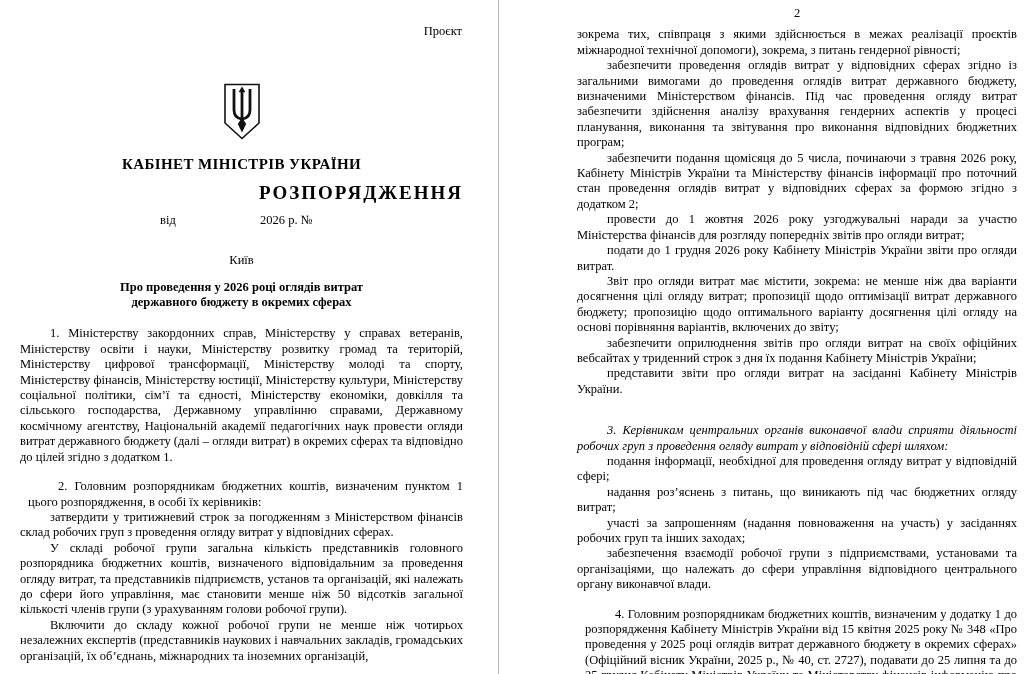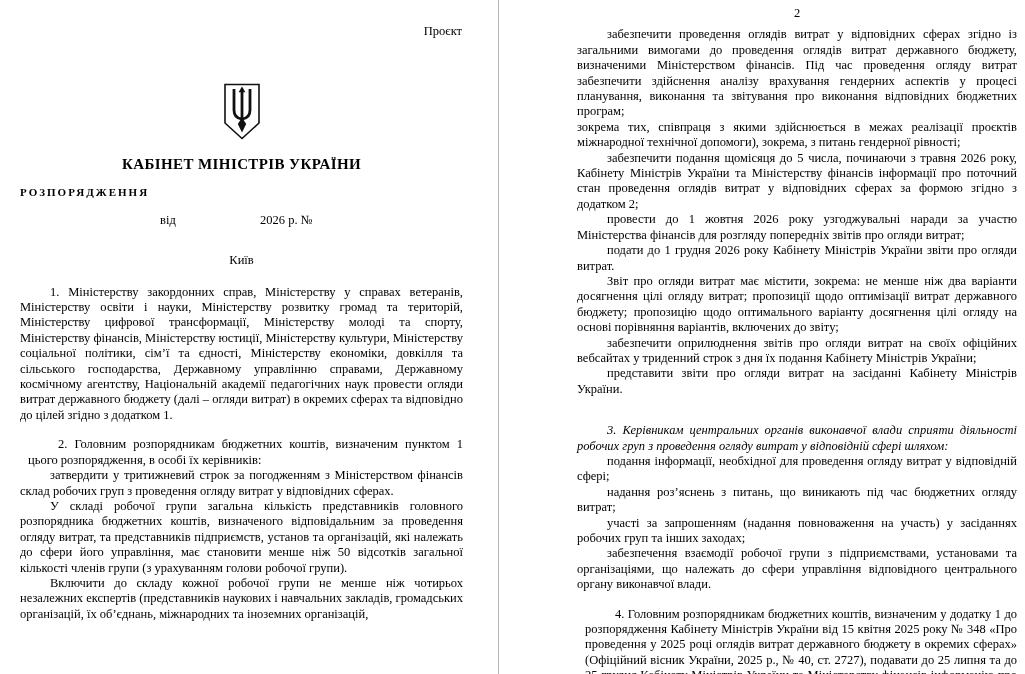--- a/index.html
+++ b/index.html
@@ -31,22 +31,22 @@
   .draft-label { margin: 24px 1px 0 0; text-align: right; }
 
   .emblem-wrap { margin-top: 44px; text-align: center; height: 57px; }
 
   .org-name {
     margin-top: 17px; text-align: center;
     font-weight: bold; font-size: 15px; letter-spacing: 0.4px;
     white-space: nowrap;
   }
   .doc-type {
-    margin-top: 12px; text-align: left;
-    font-weight: bold; font-size: 11px; letter-spacing: 2px;
+    margin-top: 12px; text-align: right;
+    font-weight: bold; font-size: 19px; letter-spacing: 2px;
   }
   .date-line { position: relative; margin-top: 13px; height: 16px; }
   .date-prefix { position: absolute; left: 140px; }
   .date-value  { position: absolute; left: 240px; }
 
   .city-line { margin-top: 24px; text-align: center; }
 
   .doc-title { margin-top: 11px; text-align: center; font-weight: bold; }
   .doc-title div { margin: 0; }
 
@@ -91,42 +91,46 @@
 
       <div class="doc-type">РОЗПОРЯДЖЕННЯ</div>
 
       <div class="date-line">
         <span class="date-prefix">від</span>
         <span class="date-value">2026 р. №</span>
       </div>
 
       <div class="city-line">Київ</div>
 
+      <div class="doc-title">
+        <div>Про проведення у 2026 році оглядів витрат</div>
+        <div>державного бюджету в окремих сферах</div>
+      </div>
 
       <div class="body-text">
         <p class="para indent">1. Міністерству закордонних справ, Міністерству у справах ветеранів, Міністерству освіти і науки, Міністерству розвитку громад та територій, Міністерству цифрової трансформації, Міністерству молоді та спорту, Міністерству фінансів, Міністерству юстиції, Міністерству культури, Міністерству соціальної політики, сім’ї та єдності, Міністерству економіки, довкілля та сільського господарства, Державному управлінню справами, Державному космічному агентству, Національній академії педагогічних наук провести огляди витрат державного бюджету (далі – огляди витрат) в окремих сферах та відповідно до цілей згідно з додатком 1.</p>
         <p class="para indent gap">2. Головним розпорядникам бюджетних коштів, визначеним пунктом 1 цього розпорядження, в особі їх керівників:</p>
         <p class="para indent">затвердити у тритижневий строк за погодженням з Міністерством фінансів склад робочих груп з проведення огляду витрат у відповідних сферах.</p>
         <p class="para indent">У складі робочої групи загальна кількість представників головного розпорядника бюджетних коштів, визначеного відповідальним за проведення огляду витрат, та представників підприємств, установ та організацій, які належать до сфери його управління, має становити менше ніж 50 відсотків загальної кількості членів групи (з урахуванням голови робочої групи).</p>
         <p class="para indent">Включити до складу кожної робочої групи не менше ніж чотирьох незалежних експертів (представників наукових і навчальних закладів, громадських організацій, їх об’єднань, міжнародних та іноземних організацій,</p>
       </div>
 
     </div>
   </div>
 
   <div class="page-gap"></div>
 
   <div class="page page-right">
     <div class="text-block tb-right">
 
       <div class="page-number">2</div>
 
       <div>
+        <p class="para">зокрема тих, співпраця з якими здійснюється в межах реалізації проєктів міжнародної технічної допомоги), зокрема, з питань гендерної рівності;</p>
         <p class="para indent">забезпечити проведення оглядів витрат у відповідних сферах згідно із загальними вимогами до проведення оглядів витрат державного бюджету, визначеними Міністерством фінансів. Під час проведення огляду витрат забезпечити здійснення аналізу врахування гендерних аспектів у процесі планування, виконання та звітування про виконання відповідних бюджетних програм;</p>
-        <p class="para">зокрема тих, співпраця з якими здійснюється в межах реалізації проєктів міжнародної технічної допомоги), зокрема, з питань гендерної рівності;</p>
         <p class="para indent">забезпечити подання щомісяця до 5 числа, починаючи з травня 2026 року, Кабінету Міністрів України та Міністерству фінансів інформації про поточний стан проведення оглядів витрат у відповідних сферах за формою згідно з додатком 2;</p>
         <p class="para indent">провести до 1 жовтня 2026 року узгоджувальні наради за участю Міністерства фінансів для розгляду попередніх звітів про огляди витрат;</p>
         <p class="para indent">подати до 1 грудня 2026 року Кабінету Міністрів України звіти про огляди витрат.</p>
         <p class="para indent">Звіт про огляди витрат має містити, зокрема: не менше ніж два варіанти досягнення цілі огляду витрат; пропозиції щодо оптимізації витрат державного бюджету; пропозицію щодо оптимального варіанту досягнення цілі огляду на основі порівняння варіантів, включених до звіту;</p>
         <p class="para indent">забезпечити оприлюднення звітів про огляди витрат на своїх офіційних вебсайтах у триденний строк з дня їх подання Кабінету Міністрів України;</p>
         <p class="para indent">представити звіти про огляди витрат на засіданні Кабінету Міністрів України.</p>
         <p class="para indent gap-lg">3. Керівникам центральних органів виконавчої влади сприяти діяльності робочих груп з проведення огляду витрат у відповідній сфері шляхом:</p>
         <p class="para indent">подання інформації, необхідної для проведення огляду витрат у відповідній сфері;</p>
         <p class="para indent">надання роз’яснень з питань, що виникають під час бюджетних огляду витрат;</p>
         <p class="para indent">участі за запрошенням (надання повноваження на участь) у засіданнях робочих груп та інших заходах;</p>

